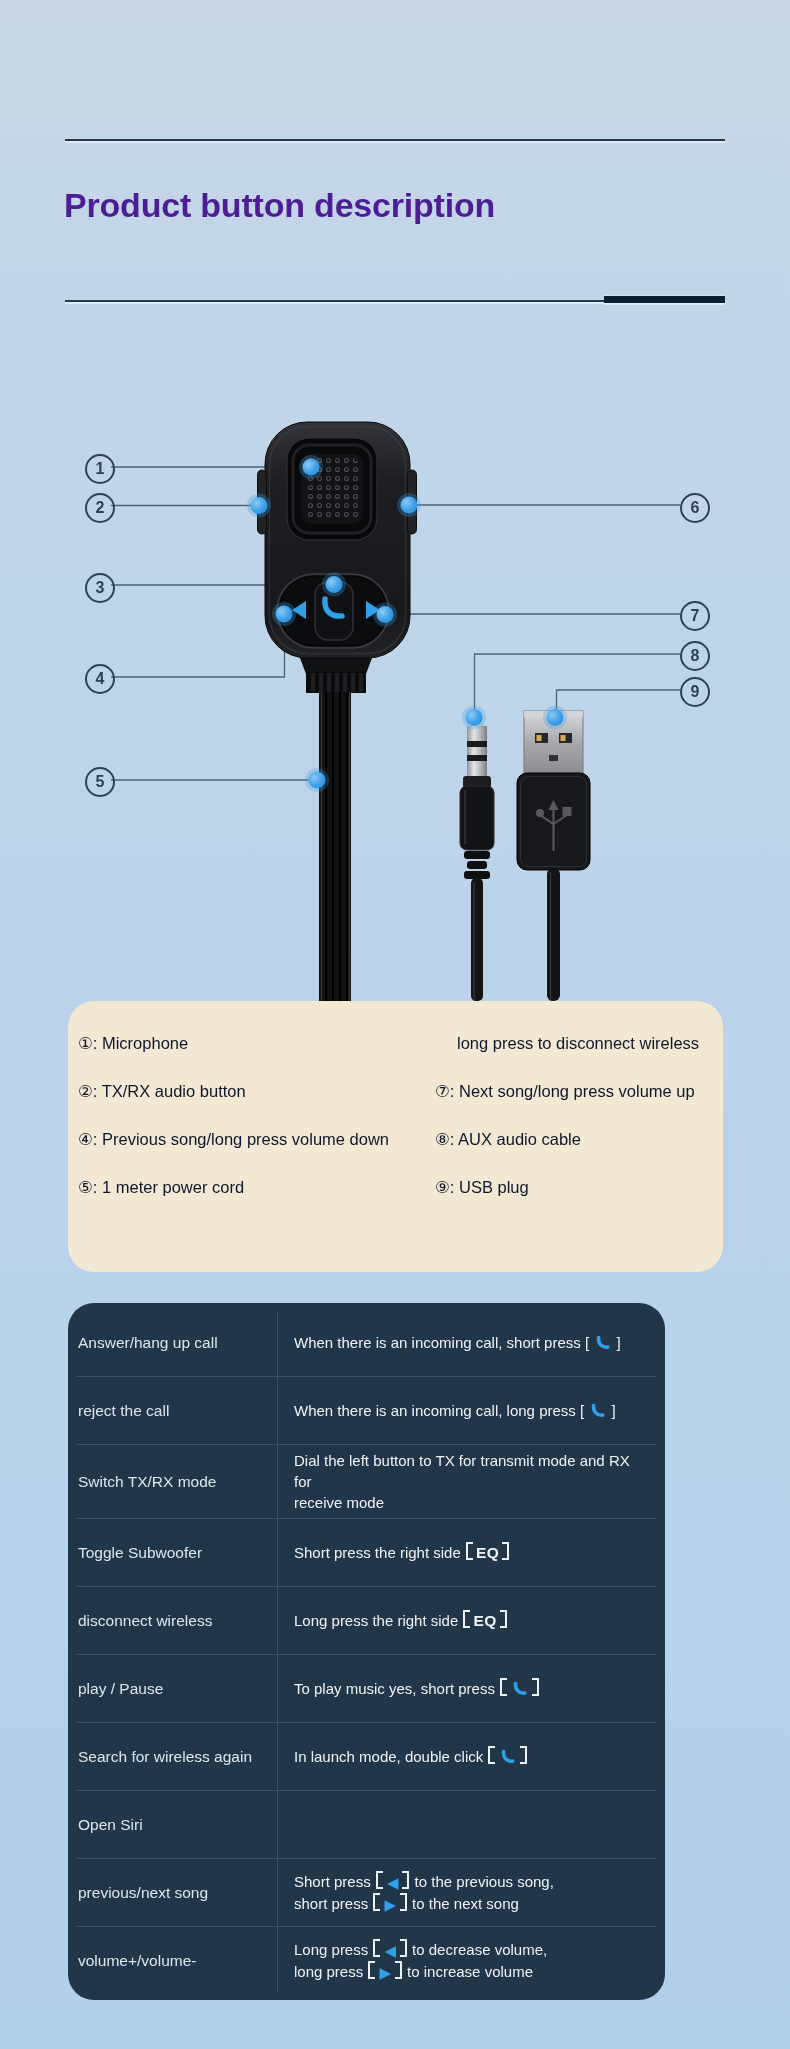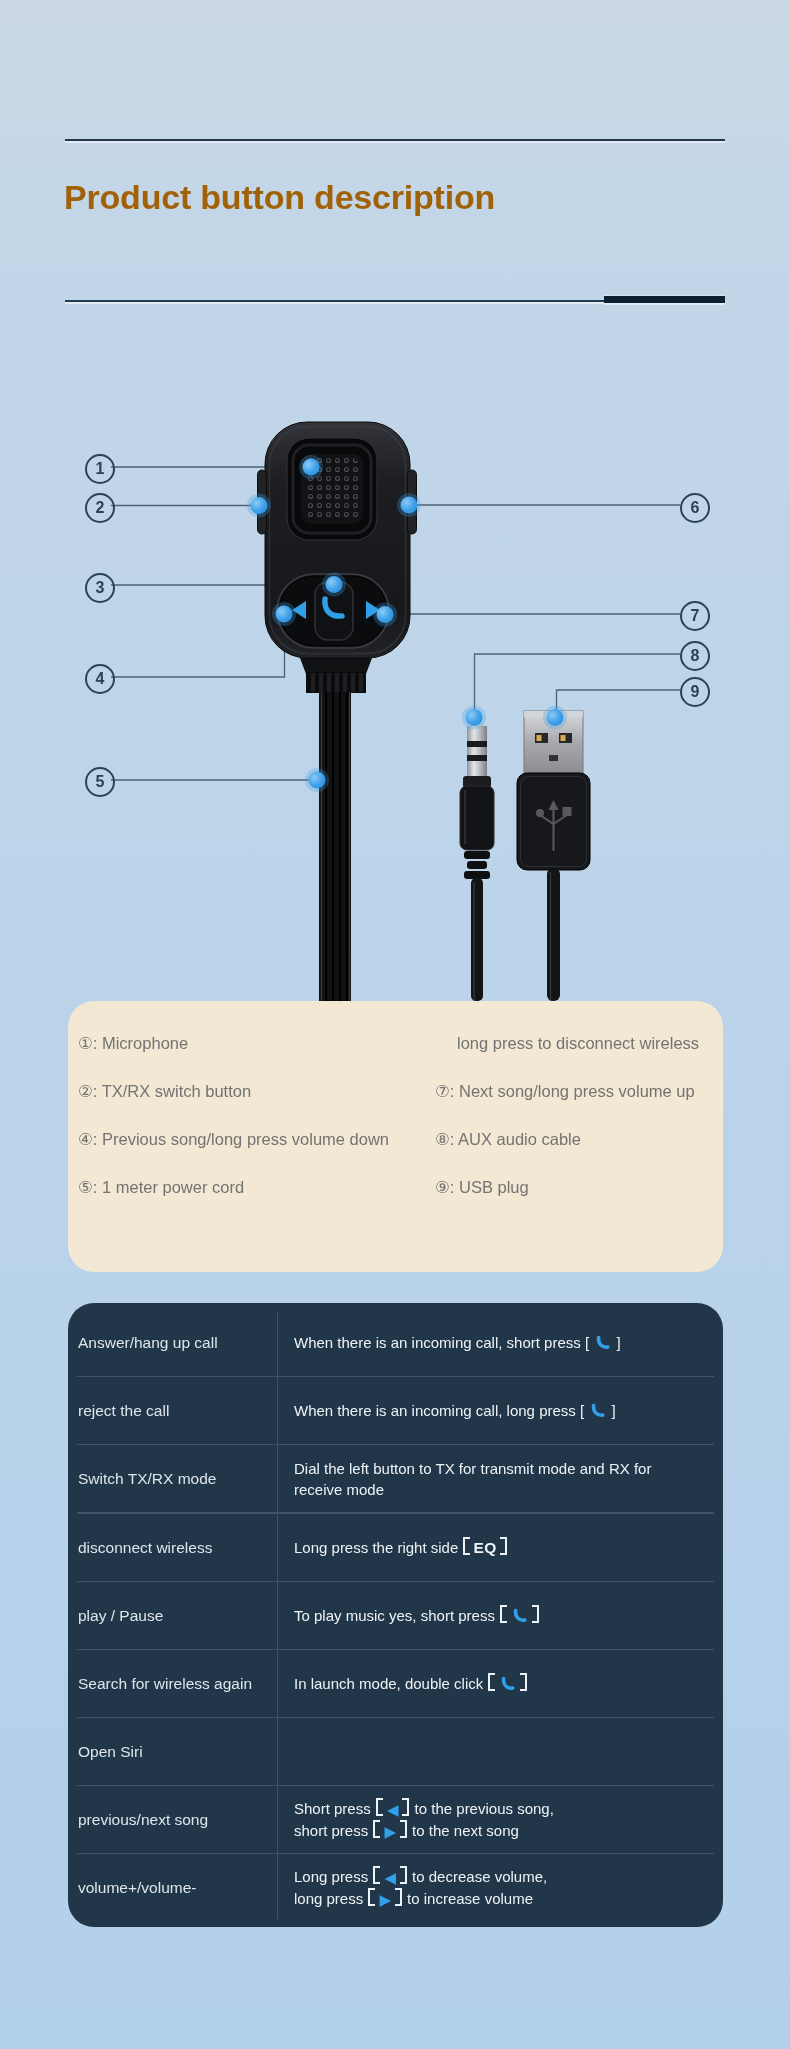--- a/index.html
+++ b/index.html
@@ -5,42 +5,42 @@
   html,body{margin:0;padding:0;}
   body{
     width:790px;height:2049px;position:relative;overflow:hidden;
     font-family:"Liberation Sans","DejaVu Sans",sans-serif;
     background:linear-gradient(180deg,#ccd9e4 0%,#c3d6e8 10%,#bad3ea 55%,#b3d0ea 100%);
   }
   .abs{position:absolute;}
   
   .rule-top{left:65px;top:139px;width:660px;height:2px;background:#20394e;
     box-shadow:0 2px 0 rgba(255,255,255,.5);}
-  .page-title{left:64px;top:176px;width:640px;color:#a16207;font-size:34px;
+  .page-title{left:64px;top:184px;width:640px;color:#4c1d95;font-size:34px;
     font-weight:700;line-height:43px;letter-spacing:-.2px;}
   .rule-bottom-thin{left:65px;top:300px;width:540px;height:2px;background:#20394e;
     box-shadow:0 2px 0 rgba(255,255,255,.5);}
   .rule-bottom-thick{left:604px;top:296px;width:121px;height:7px;background:#0d2231;
     box-shadow:0 2px 0 rgba(255,255,255,.5),0 -1px 0 rgba(255,255,255,.35);}
   
   .diagram-svg{left:0;top:330px;}
   .callout{width:26px;height:26px;border:2px solid #2b4254;border-radius:50%;
     color:#2b4254;font-size:16px;font-weight:600;display:flex;align-items:center;
     justify-content:center;line-height:1;}
   
   .legend{left:68px;top:1001px;width:655px;height:271px;background:#f2e8d4;
     border-radius:26px;}
   .legend-col{position:absolute;top:18px;}
   .legend-col.left{left:10px;width:352px;}
   .legend-col.right{left:367px;width:280px;}
-  .legend-item{height:48px;display:flex;align-items:center;color:#737373;
+  .legend-item{height:48px;display:flex;align-items:center;color:#0f172a;
     font-size:16.5px;white-space:nowrap;}
   .legend-item.indent{padding-left:22px;}
   
-  .func-table{left:68px;top:1303px;width:655px;background:#223649;border-radius:26px;
+  .func-table{left:68px;top:1303px;width:597px;background:#223649;border-radius:26px;
     padding:6px 0;color:#eef3f7;}
   .vdivider{position:absolute;left:209px;top:8px;bottom:8px;width:1px;background:#3d5366;}
   .trow{display:flex;align-items:center;min-height:57px;padding:5px 0;}
   .tcell-label{width:209px;box-sizing:border-box;padding-left:10px;padding-right:8px;
     color:#dde6ec;font-size:15.5px;line-height:20px;}
   .tcell-desc{flex:1;box-sizing:border-box;padding-left:17px;padding-right:20px;
     font-size:15px;line-height:21px;}
   .hdivider{height:1px;background:#3d5366;margin:0 9px;}
   
   .lbr,.rbr{display:inline-block;width:5px;height:14px;vertical-align:-2px;
@@ -219,21 +219,21 @@
 <div class="abs callout" style="left:85px;top:664px">4</div>
 <div class="abs callout" style="left:85px;top:767px">5</div>
 <div class="abs callout" style="left:680px;top:493px">6</div>
 <div class="abs callout" style="left:680px;top:601px">7</div>
 <div class="abs callout" style="left:680px;top:641px">8</div>
 <div class="abs callout" style="left:680px;top:677px">9</div>
 
 <div class="abs legend">
   <div class="legend-col left" id="legend-left">
       <div class="legend-item">①: Microphone</div>
-      <div class="legend-item">②: TX/RX switch button</div>
+      <div class="legend-item">②: TX/RX audio button</div>
       <div class="legend-item">④: Previous song/long press volume down</div>
       <div class="legend-item">⑤: 1 meter power cord</div>
     </div>
   <div class="legend-col right" id="legend-right">
       <div class="legend-item indent">long press to disconnect wireless</div>
       <div class="legend-item">⑦: Next song/long press volume up</div>
       <div class="legend-item">⑧: AUX audio cable</div>
       <div class="legend-item">⑨: USB plug</div>
     </div>
 </div>
@@ -252,20 +252,24 @@
       <div class="tcell-desc">When there is an incoming call, long press [ <svg class="phone-ic" width="17" height="17" viewBox="0 0 24 24">
     <path d="M6.5 5 C5.5 13.5 11 19.5 19.5 18.5" fill="none" stroke="#31a0ea" stroke-width="5" stroke-linecap="round"></path>
   </svg> ]</div>
     </div>
     <div class="hdivider"></div>
     <div class="trow">
       <div class="tcell-label">Switch TX/RX mode</div>
       <div class="tcell-desc">Dial the left button to TX for transmit mode and RX for<br>receive mode</div>
     </div>
     <div class="hdivider"></div>
+    <div class="trow">
+      <div class="tcell-label">Toggle Subwoofer</div>
+      <div class="tcell-desc">Short press the right side <span class="lbr"></span><b class="eq">EQ</b><span class="rbr"></span></div>
+    </div>
     <div class="hdivider"></div>
     <div class="trow">
       <div class="tcell-label">disconnect wireless</div>
       <div class="tcell-desc">Long press the right side <span class="lbr"></span><b class="eq">EQ</b><span class="rbr"></span></div>
     </div>
     <div class="hdivider"></div>
     <div class="trow">
       <div class="tcell-label">play / Pause</div>
       <div class="tcell-desc">To play music yes, short press <span class="lbr"></span><svg class="phone-ic" width="17" height="17" viewBox="0 0 24 24">
     <path d="M6.5 5 C5.5 13.5 11 19.5 19.5 18.5" fill="none" stroke="#31a0ea" stroke-width="5" stroke-linecap="round"></path>

